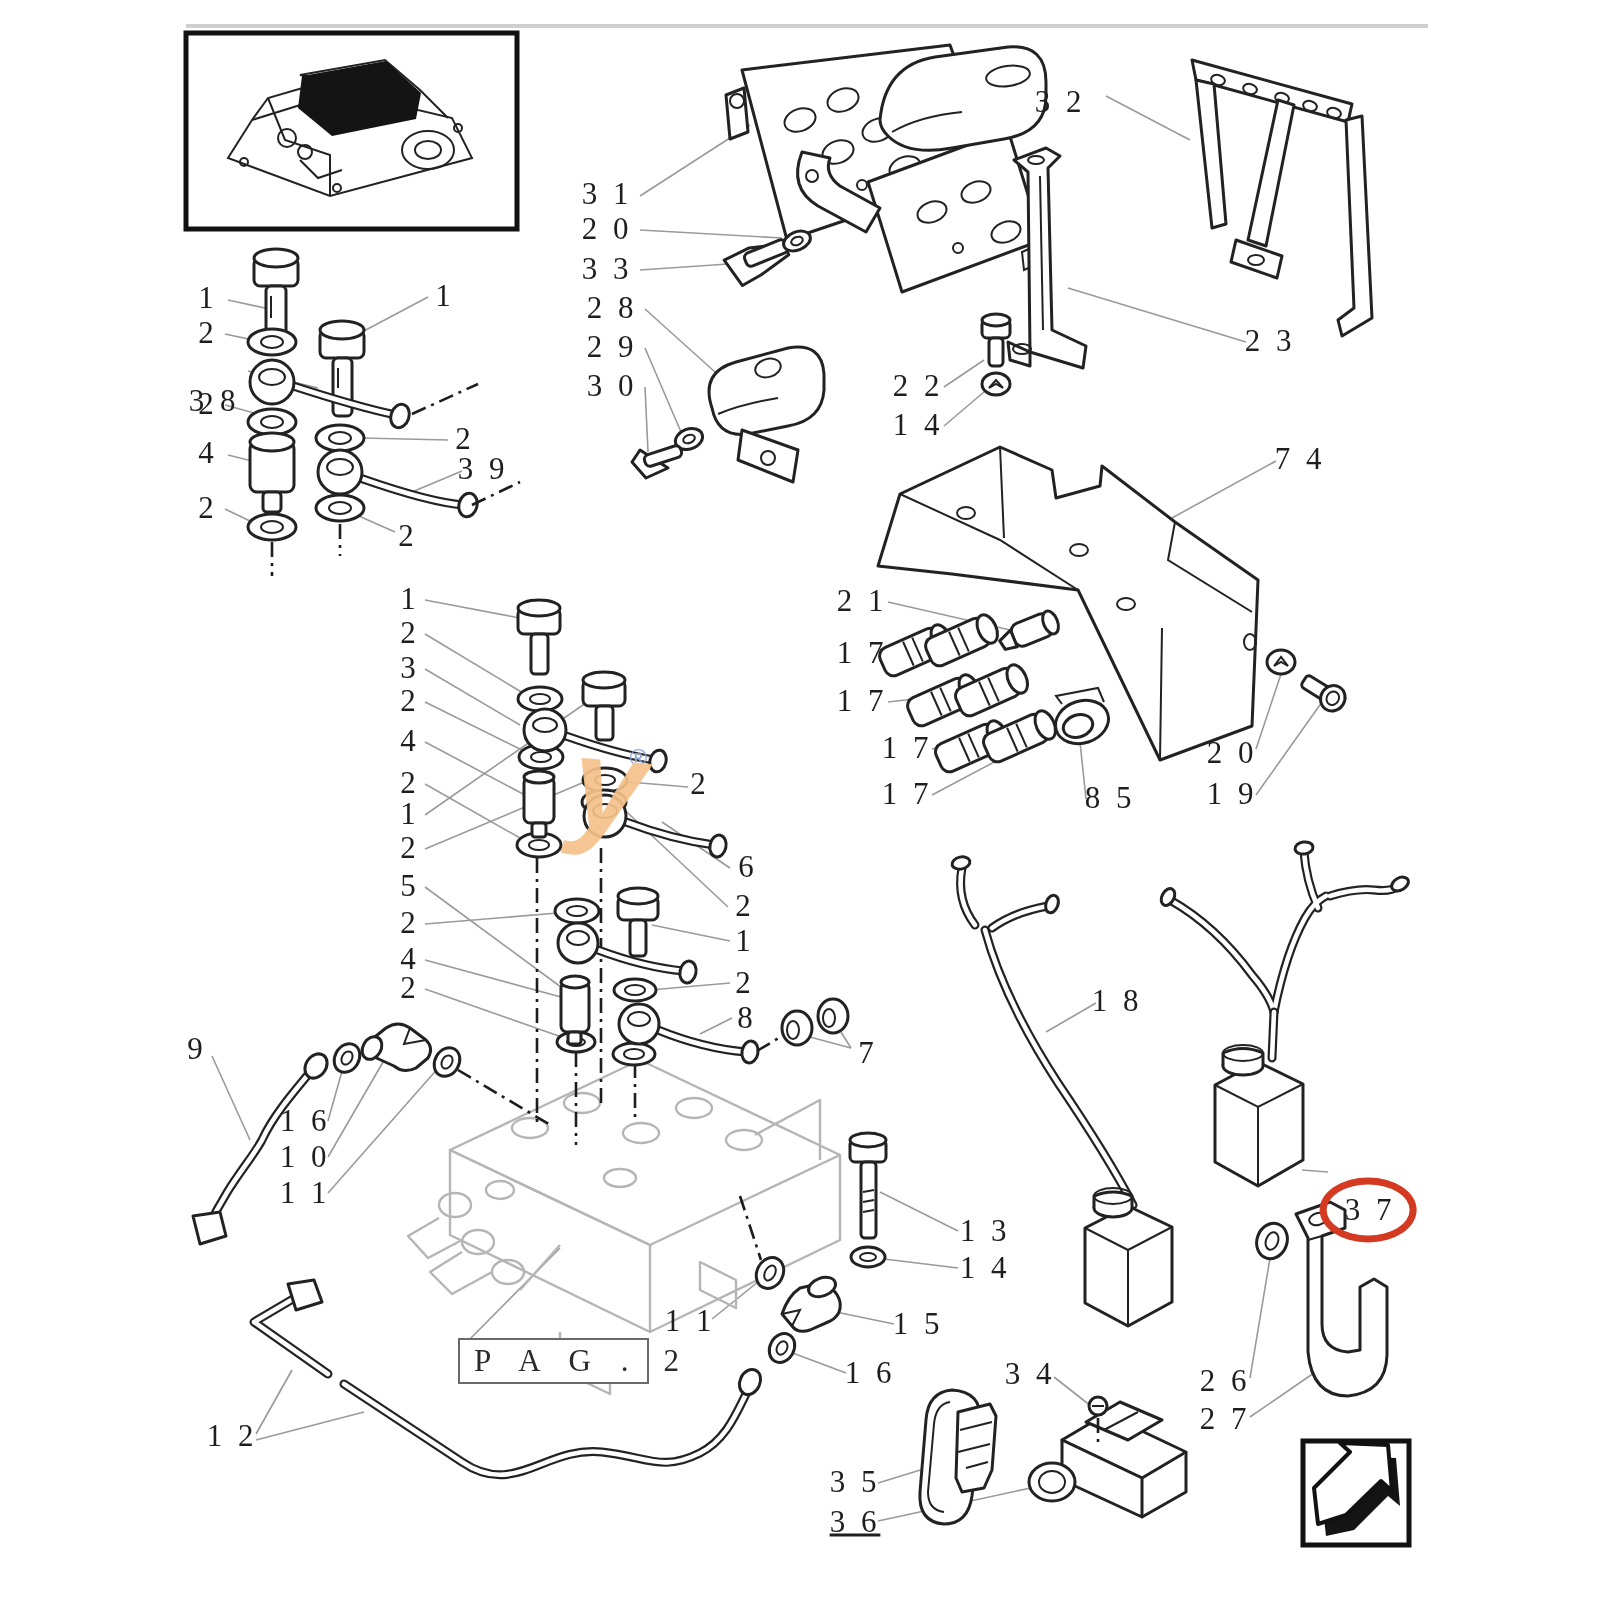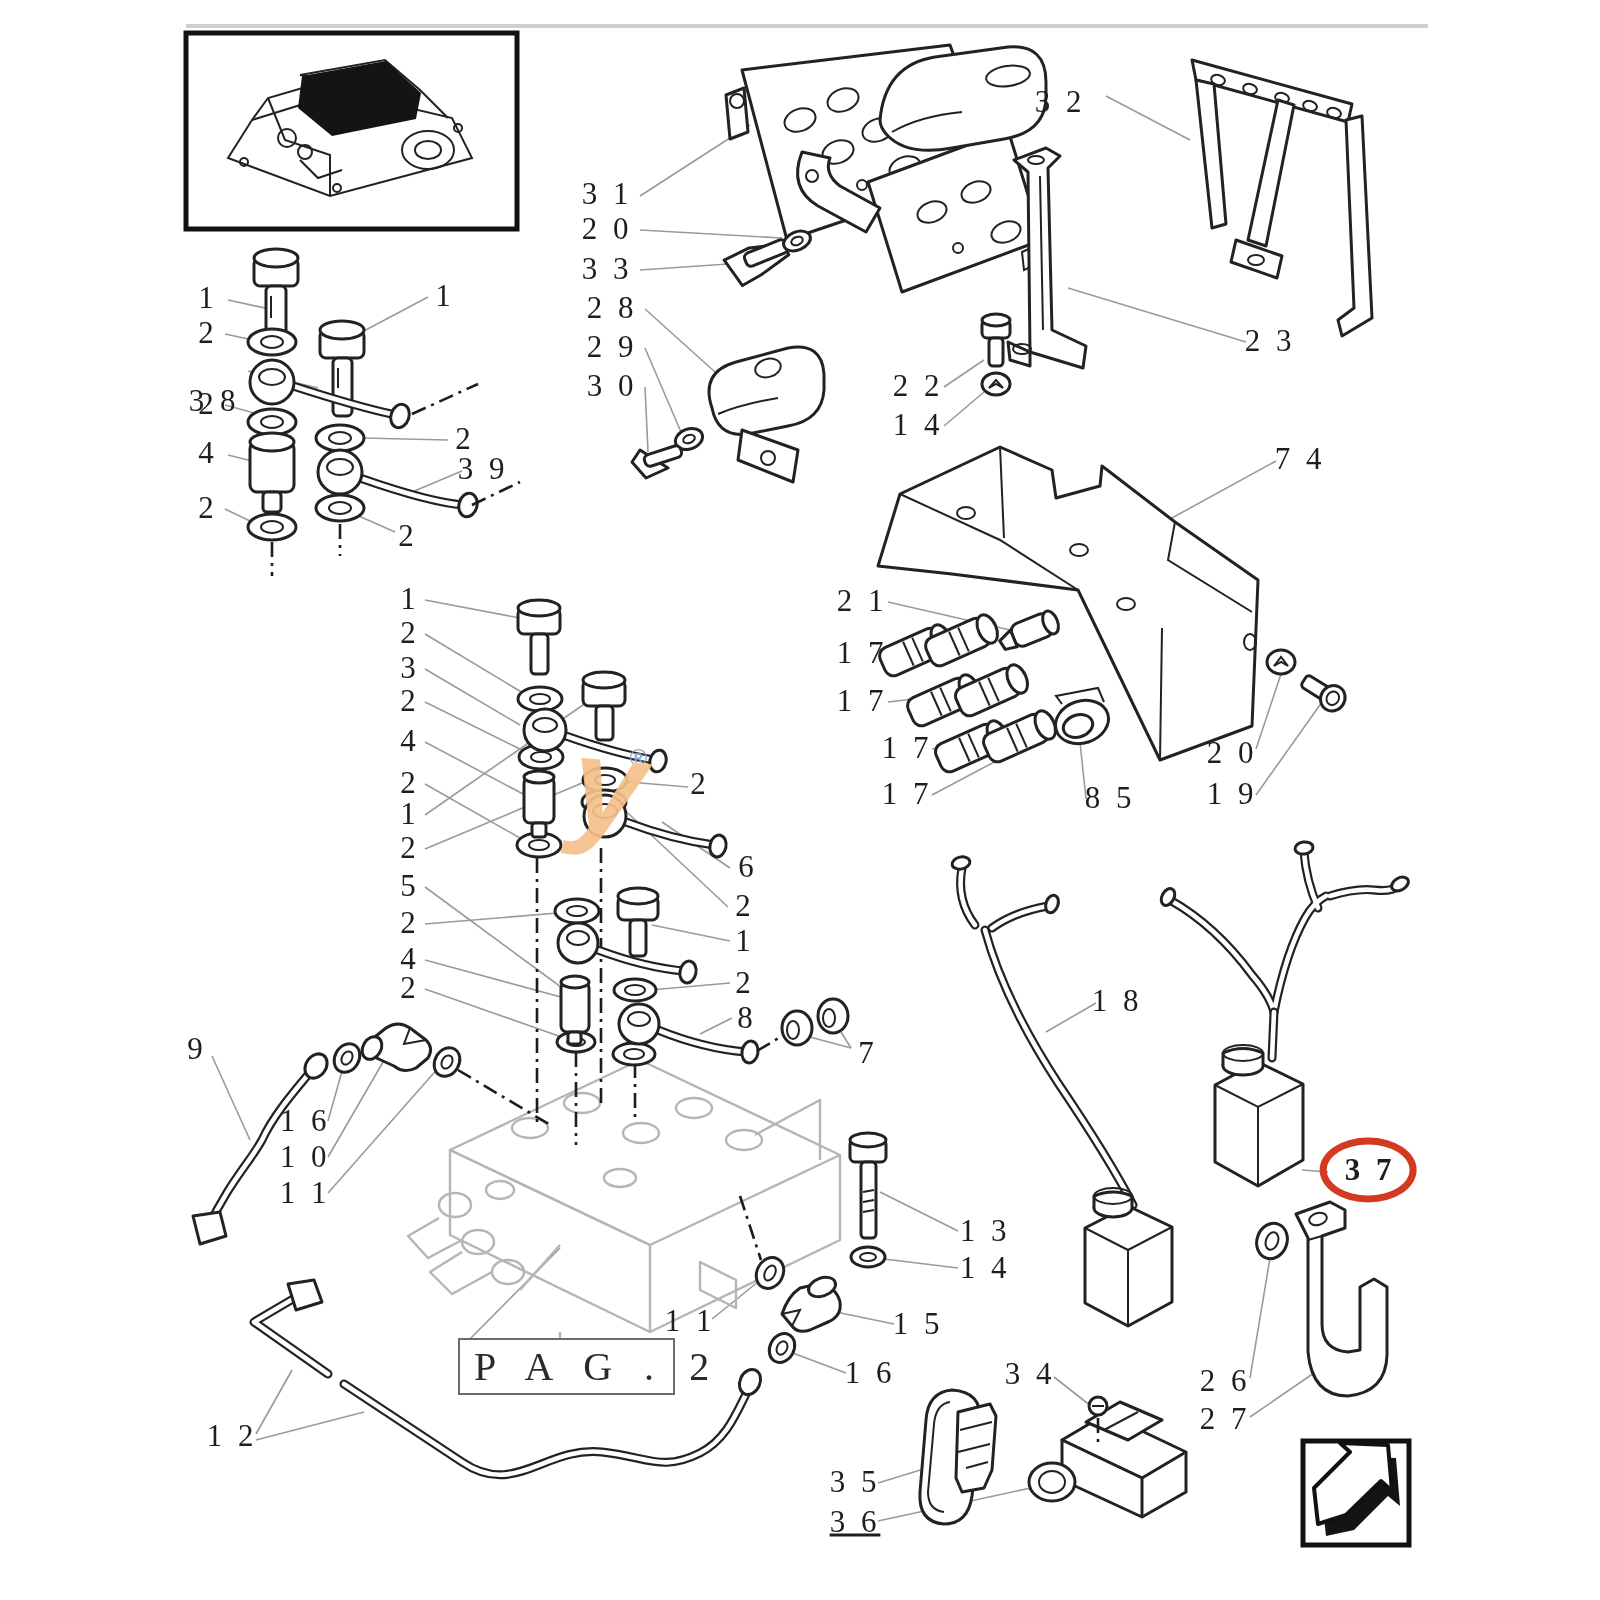--- a/index.html
+++ b/index.html
@@ -18,21 +18,21 @@
            color:#1e1e1e;white-space:pre;letter-spacing:4px;font-family:"Liberation Serif",serif;}
   .callout.hl{border:7px solid #d43a22;border-radius:50%;padding:9px 14px 11px 18px;background:transparent;}
   .watermark{position:absolute;left:580px;top:744px;display:flex;align-items:flex-start;
              opacity:.92;pointer-events:none;}
   .wm-blue{font-family:"Liberation Sans",sans-serif;font-style:italic;font-weight:bold;
            font-size:94px;line-height:.92;color:#8ba6d6;letter-spacing:-4px;}
   .wm-y{font-family:"Liberation Sans",sans-serif;font-style:italic;font-weight:bold;
         font-size:132px;line-height:.62;color:#f5c18a;margin:0 -16px 0 -8px;transform:rotate(5deg);}
   .wm-reg{font-family:"Liberation Sans",sans-serif;font-weight:bold;font-size:24px;color:#8ba6d6;margin-top:0;}
   .pagbox{position:absolute;left:458px;top:1338px;display:flex;align-items:center;
-          font-size:40px;color:#2a2a2a;}
+          font-size:31px;color:#2a2a2a;}
   .pagbox .box{border:2px solid #6a6a6a;padding:3px 8px 3px 14px;letter-spacing:11px;background:#fff;}
   .pagbox .pg{margin-left:14px;}
 </style>
 </head>
 <body>
 
 <div id="canvas">
 
 <svg id="art" width="1600" height="1600" viewBox="0 0 1600 1600">
 
@@ -621,17 +621,17 @@
       <div class="callout" style="left: 232px; top: 1435px;">1 2</div>
       <div class="callout" style="left: 690px; top: 1320px;">1 1</div>
       <div class="callout" style="left: 985px; top: 1230px;">1 3</div>
       <div class="callout" style="left: 985px; top: 1267px;">1 4</div>
       <div class="callout" style="left: 918px; top: 1323px;">1 5</div>
       <div class="callout" style="left: 870px; top: 1372px;">1 6</div>
       <div class="callout" style="left: 1030px; top: 1373px;">3 4</div>
       <div class="callout" style="left: 855px; top: 1481px;">3 5</div>
       <div class="callout" style="left: 855px; top: 1521px; text-decoration: underline;">3 6</div>
       <div class="callout" style="left: 1117px; top: 1000px;">1 8</div>
-      <div class="callout hl" style="left: 1368px; top: 1170px; font-weight: bold;">3 7</div>
+      <div class="callout hl" style="left: 1368px; top: 1210px;">3 7</div>
       <div class="callout" style="left: 1225px; top: 1380px;">2 6</div>
       <div class="callout" style="left: 1225px; top: 1418px;">2 7</div>
     </div>
 </div>
 
 </body></html>

